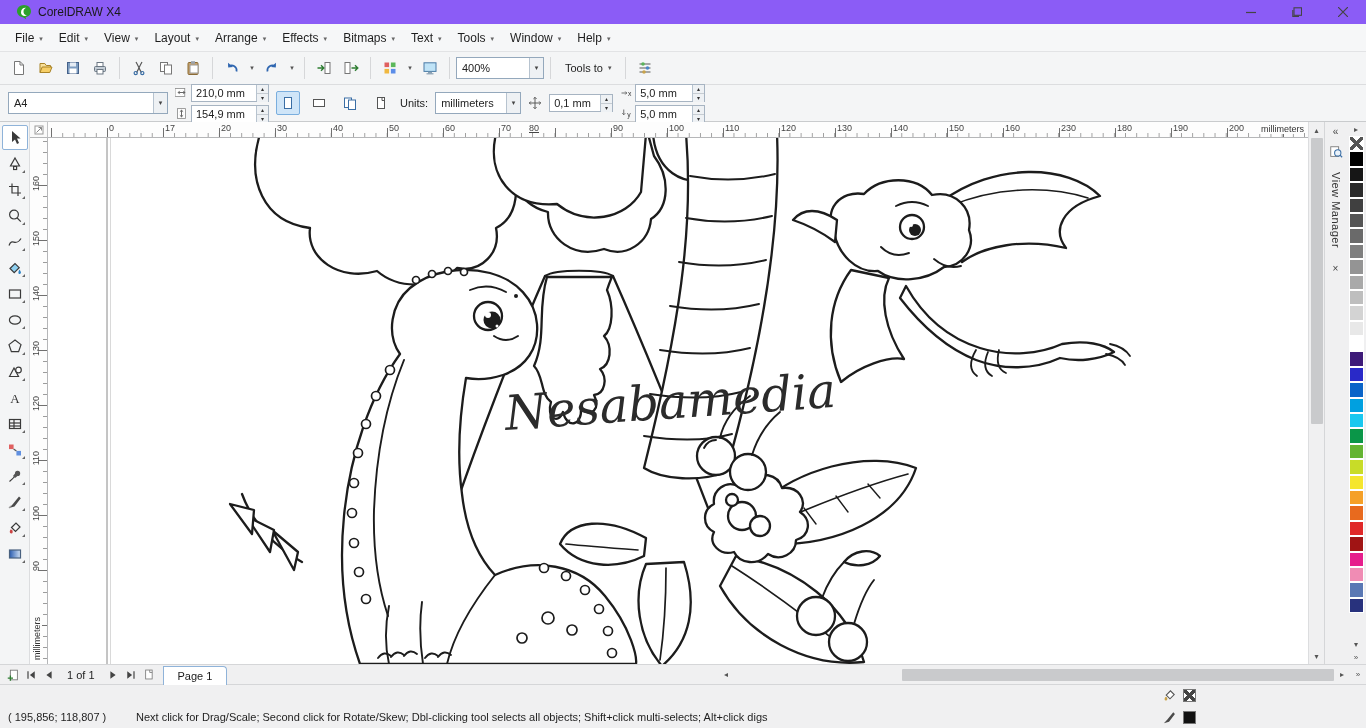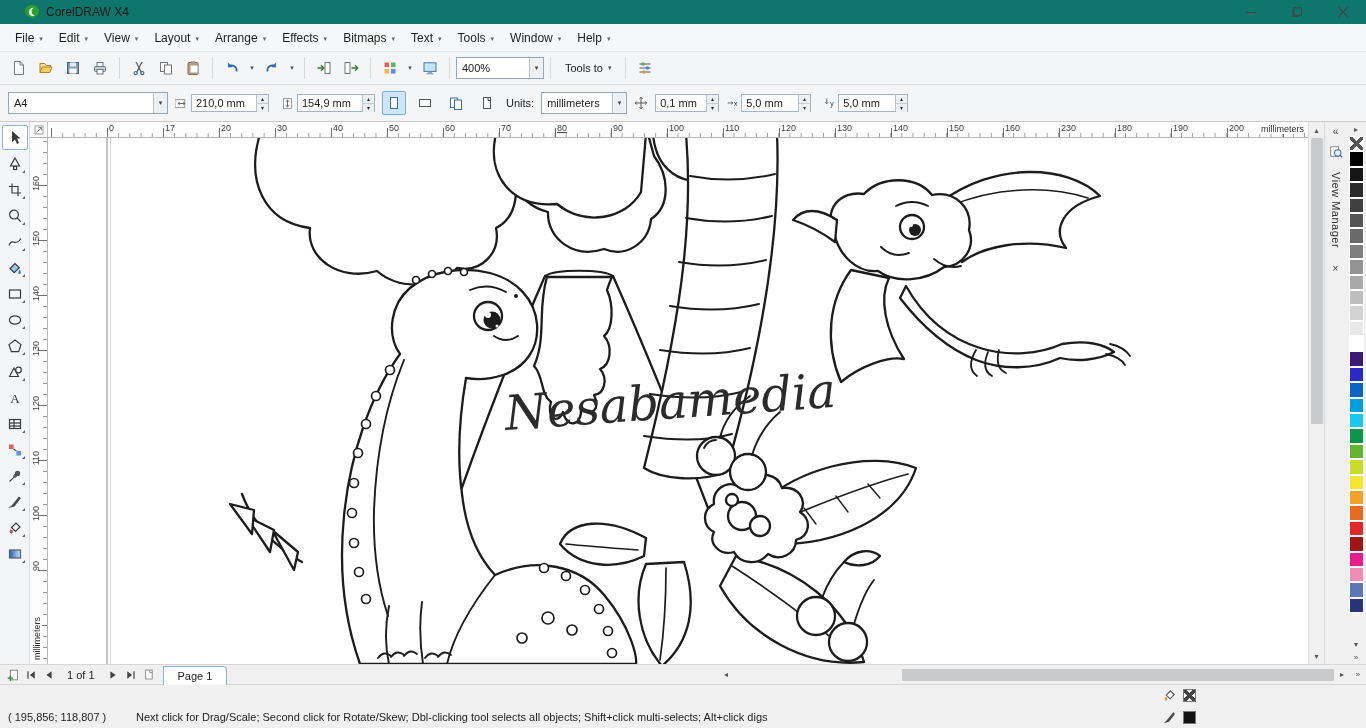--- a/index.html
+++ b/index.html
@@ -1,21 +1,21 @@
 <!DOCTYPE html>
 <html><head>
 <meta charset="utf-8">
 <style>
   *{box-sizing:border-box;margin:0;padding:0}
   html,body{width:1366px;height:728px;overflow:hidden}
   body{font-family:"Liberation Sans",sans-serif;font-size:12px;color:#222;background:#f0f0f1}
   .window{width:1366px;height:728px;display:flex;flex-direction:column;overflow:hidden;background:#f0f0f1}
 
   
-  .titlebar{flex:none;height:24px;background:#0f766e;display:flex;align-items:center;padding-left:24px}
+  .titlebar{flex:none;height:24px;background:#8b5cf6;display:flex;align-items:center;padding-left:16px}
   .titlebar .app-title{margin-left:6px;font-size:12px;color:#1a1a1a}
   .win-controls{margin-left:auto;display:flex;height:24px}
   .win-btn{width:46px;height:24px;display:flex;align-items:center;justify-content:center;color:#444}
 
   
   .menubar{flex:none;height:28px;background:#f6f7f8;border-bottom:1px solid #e2e3e5;display:flex;align-items:center;padding-left:8px}
   .menu-item{display:flex;align-items:center;height:22px;padding:0 7px;margin-right:2px;border-radius:2px;color:#1e1e1e}
   .mcar{font-size:7px;color:#666;margin-left:5px;position:relative;top:1px}
 
   
@@ -29,21 +29,21 @@
   .combo .carrow{width:14px;height:100%;border-left:1px solid #b7c3cf;background:#eef1f4;display:flex;align-items:center;justify-content:center;font-size:7px;color:#444}
   .text-btn{height:24px;padding:0 7px;display:flex;align-items:center;gap:5px;border:1px solid transparent;border-radius:2px;font-size:11px;color:#1e1e1e}
 
   
   .propbar{flex:none;height:37px;background:#f4f5f6;border-bottom:1px solid #c9cbcd;display:flex;align-items:center;padding:0 8px;gap:7px;font-size:11px}
   .field{height:18px;background:#fff;border:1px solid #a7b4c2;display:flex;align-items:center;font-size:11px;flex:none}
   .field .fval{flex:1;padding:0 4px;white-space:nowrap}
   .spin{width:12px;height:100%;border-left:1px solid #b7c3cf;display:flex;flex-direction:column;flex:none}
   .spin span{flex:1;font-size:6px;line-height:8px;text-align:center;color:#333;background:#eef1f4}
   .spin span:first-child{border-bottom:1px solid #c6ccd2}
-  .stack{display:flex;flex-direction:row;gap:12px}
+  .stack{display:flex;flex-direction:column;gap:3px}
   .mini-row{display:flex;align-items:center;gap:3px}
   .pb-btn{width:24px;height:24px;border:1px solid transparent;border-radius:2px;display:flex;align-items:center;justify-content:center;flex:none}
   .pb-btn.active{background:#cfe5f8;border-color:#7aaede}
   .pb-label{color:#1e1e1e}
 
   
   .main{flex:1;display:flex;min-height:0}
   .toolbox{flex:none;width:30px;background:#f4f5f6;border-right:1px solid #dcdddf;display:flex;flex-direction:column;align-items:center;padding-top:3px;gap:1px}
   .tool{width:26px;height:25px;border:1px solid transparent;border-radius:2px;display:flex;align-items:center;justify-content:center;position:relative;flex:none}
   .tool.active{background:#fff;border-color:#8fb3d9}
@@ -524,21 +524,21 @@
         <div class="hruler">
           <span class="hunit">millimeters</span>
         <span class="hlab" style="left: 61px;">0</span>
             <span class="hlab" style="left: 117px;">17</span>
             <span class="hlab" style="left: 173px;">20</span>
             <span class="hlab" style="left: 229px;">30</span>
             <span class="hlab" style="left: 285px;">40</span>
             <span class="hlab" style="left: 341px;">50</span>
             <span class="hlab" style="left: 397px;">60</span>
             <span class="hlab" style="left: 453px;">70</span>
-            <span class="hlab" style="left: 509px; text-decoration: underline;">80</span>
+            <span class="hlab" style="left: 481px; text-decoration: underline;">80</span>
             <span class="hlab" style="left: 565px;">90</span>
             <span class="hlab" style="left: 621px;">100</span>
             <span class="hlab" style="left: 677px;">110</span>
             <span class="hlab" style="left: 733px;">120</span>
             <span class="hlab" style="left: 789px;">130</span>
             <span class="hlab" style="left: 845px;">140</span>
             <span class="hlab" style="left: 901px;">150</span>
             <span class="hlab" style="left: 957px;">160</span>
             <span class="hlab" style="left: 1013px;">230</span>
             <span class="hlab" style="left: 1069px; text-align: right;">180</span>

